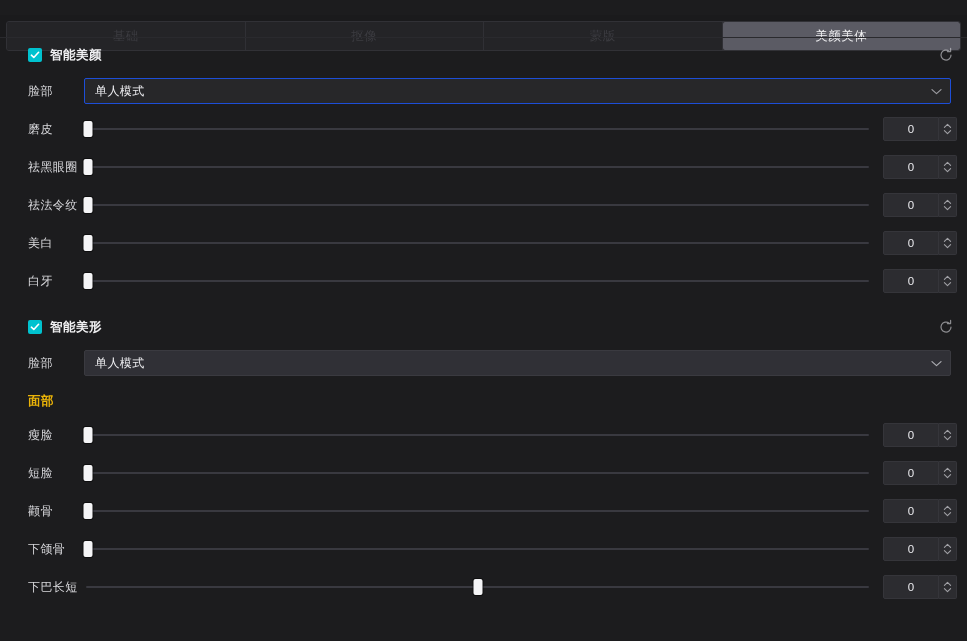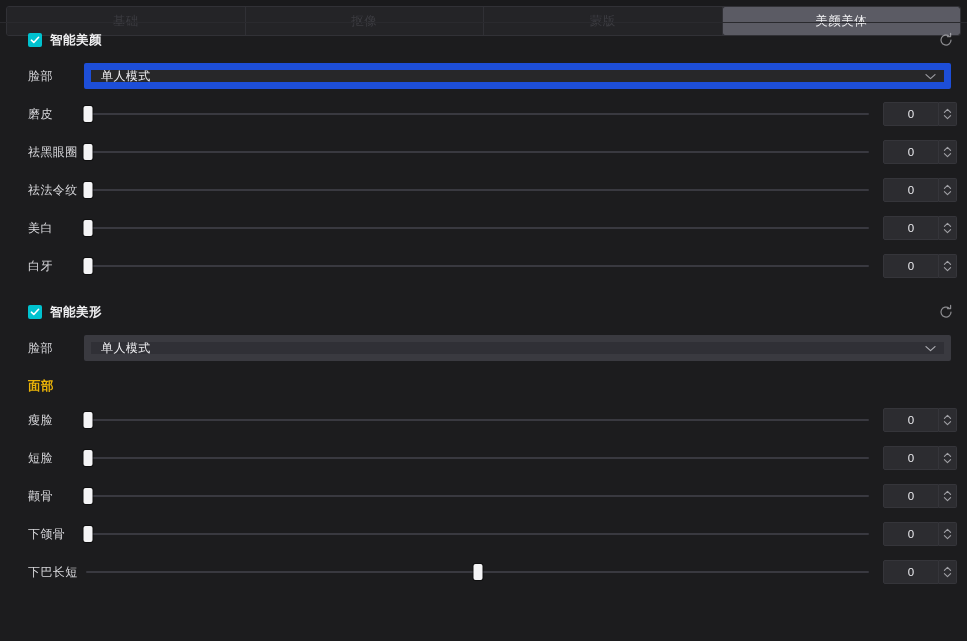--- a/index.html
+++ b/index.html
@@ -10,20 +10,21 @@
     overflow: hidden;
     color: #e8e8ea;
   }
 
   
   .tabbar-wrap {
     position: relative;
     height: 23px;
     background: #1a1a1c;
     padding: 6px 6px 0 6px;
+    margin-top: 15px;
   }
   .tabbar {
     display: flex;
     height: 30px;
     background: #252528;
     border: 1px solid #313136;
     border-radius: 3px;
     overflow: hidden;
   }
   .tab {
@@ -111,21 +112,21 @@
     color: #d8d8dc;
     letter-spacing: .4px;
   }
   .row-label.wide { width: 58px; flex: 0 0 58px; }
 
   
   .select {
     flex: 1 1 auto;
     height: 26px;
     background: #272729;
-    border: 7px solid #1d4ed8;
+    border: 1px solid #1d4ed8;
     border-radius: 2px;
     display: flex;
     align-items: center;
     padding: 0 8px 0 10px;
     position: relative;
     margin-right: 6px;
   }
   .select.alt { background: #303036; border-color: #3a3a40; }
   .select-value {
     font-size: 12px;

